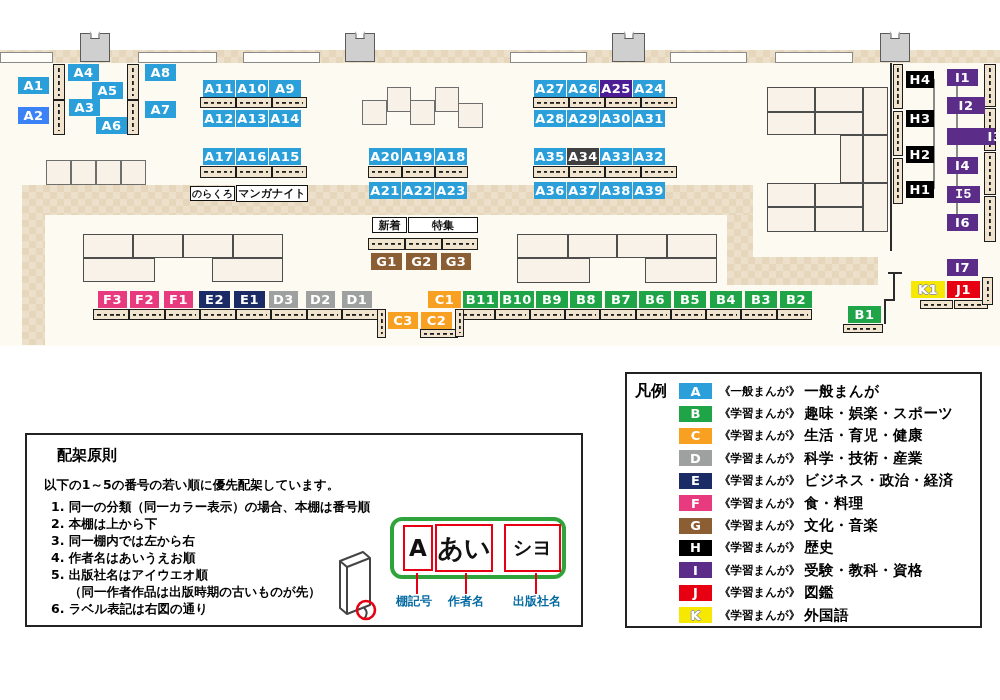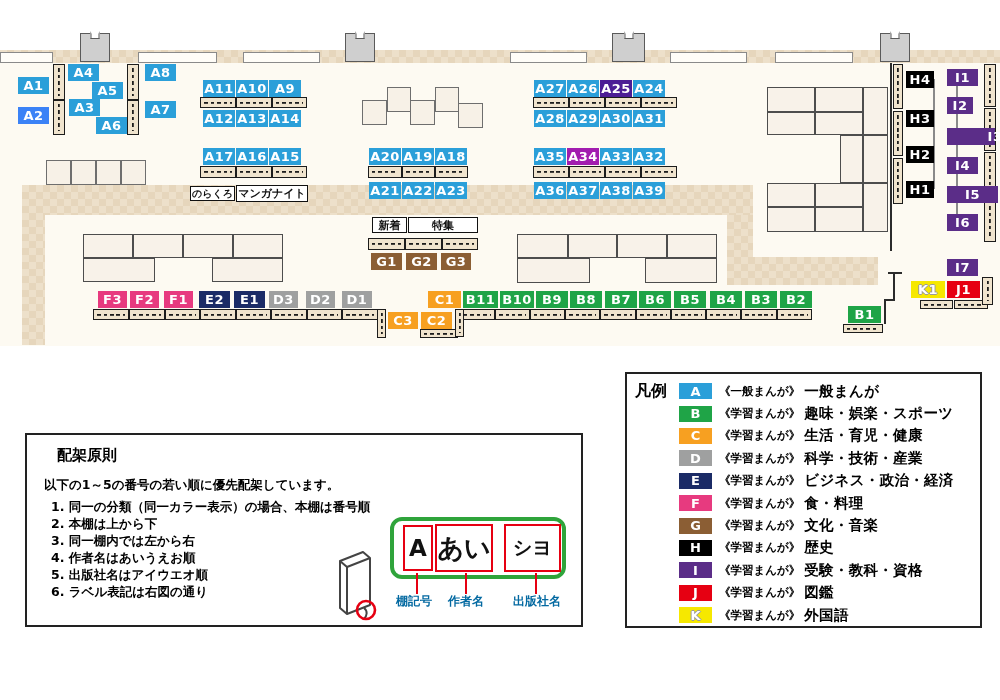--- a/index.html
+++ b/index.html
@@ -194,21 +194,21 @@
       <div class="abs mlabel" style="left: 435px; top: 182px; width: 32px; height: 17px; background: rgb(43, 159, 217);">A23</div>
       <div class="abs mlabel" style="left: 534px; top: 80px; width: 32px; height: 17px; background: rgb(43, 159, 217);">A27</div>
       <div class="abs mlabel" style="left: 567px; top: 80px; width: 32px; height: 17px; background: rgb(43, 159, 217);">A26</div>
       <div class="abs mlabel" style="left: 600px; top: 80px; width: 32px; height: 17px; background: #4c1d95;">A25</div>
       <div class="abs mlabel" style="left: 633px; top: 80px; width: 32px; height: 17px; background: rgb(43, 159, 217);">A24</div>
       <div class="abs mlabel" style="left: 534px; top: 110px; width: 32px; height: 17px; background: rgb(43, 159, 217);">A28</div>
       <div class="abs mlabel" style="left: 567px; top: 110px; width: 32px; height: 17px; background: rgb(43, 159, 217);">A29</div>
       <div class="abs mlabel" style="left: 600px; top: 110px; width: 32px; height: 17px; background: rgb(43, 159, 217);">A30</div>
       <div class="abs mlabel" style="left: 633px; top: 110px; width: 32px; height: 17px; background: rgb(43, 159, 217);">A31</div>
       <div class="abs mlabel" style="left: 534px; top: 148px; width: 32px; height: 17px; background: rgb(43, 159, 217);">A35</div>
-      <div class="abs mlabel" style="left: 567px; top: 148px; width: 32px; height: 17px; background: #a21caf;">A34</div>
+      <div class="abs mlabel" style="left: 567px; top: 148px; width: 32px; height: 17px; background: #404040;">A34</div>
       <div class="abs mlabel" style="left: 600px; top: 148px; width: 32px; height: 17px; background: rgb(43, 159, 217);">A33</div>
       <div class="abs mlabel" style="left: 633px; top: 148px; width: 32px; height: 17px; background: rgb(43, 159, 217);">A32</div>
       <div class="abs mlabel" style="left: 534px; top: 182px; width: 32px; height: 17px; background: rgb(43, 159, 217);">A36</div>
       <div class="abs mlabel" style="left: 567px; top: 182px; width: 32px; height: 17px; background: rgb(43, 159, 217);">A37</div>
       <div class="abs mlabel" style="left: 600px; top: 182px; width: 32px; height: 17px; background: rgb(43, 159, 217);">A38</div>
       <div class="abs mlabel" style="left: 633px; top: 182px; width: 32px; height: 17px; background: rgb(43, 159, 217);">A39</div>
       <div class="abs mlabel" style="left: 98px; top: 291px; width: 29px; height: 17px; background: rgb(231, 58, 127);">F3</div>
       <div class="abs mlabel" style="left: 130px; top: 291px; width: 29px; height: 17px; background: rgb(231, 58, 127);">F2</div>
       <div class="abs mlabel" style="left: 164px; top: 291px; width: 29px; height: 17px; background: rgb(231, 58, 127);">F1</div>
       <div class="abs mlabel" style="left: 199px; top: 291px; width: 31px; height: 17px; background: rgb(27, 43, 102);">E2</div>
@@ -231,43 +231,44 @@
       <div class="abs mlabel" style="left: 780px; top: 291px; width: 32px; height: 17px; background: rgb(31, 164, 71);">B2</div>
       <div class="abs mlabel" style="left: 848px; top: 306px; width: 33px; height: 17px; background: rgb(31, 164, 71);">B1</div>
       <div class="abs mlabel" style="left: 371px; top: 253px; width: 31px; height: 17px; background: rgb(139, 94, 52);">G1</div>
       <div class="abs mlabel" style="left: 406px; top: 253px; width: 31px; height: 17px; background: rgb(139, 94, 52);">G2</div>
       <div class="abs mlabel" style="left: 441px; top: 253px; width: 30px; height: 17px; background: rgb(139, 94, 52);">G3</div>
       <div class="abs mlabel" style="left: 906px; top: 71px; width: 28px; height: 17px; background: rgb(0, 0, 0);">H4</div>
       <div class="abs mlabel" style="left: 906px; top: 110px; width: 28px; height: 17px; background: rgb(0, 0, 0);">H3</div>
       <div class="abs mlabel" style="left: 906px; top: 146px; width: 28px; height: 17px; background: rgb(0, 0, 0);">H2</div>
       <div class="abs mlabel" style="left: 906px; top: 181px; width: 28px; height: 17px; background: rgb(0, 0, 0);">H1</div>
       <div class="abs mlabel" style="left: 947px; top: 69px; width: 31px; height: 17px; background: rgb(91, 45, 136);">I1</div>
-      <div class="abs mlabel" style="left: 947px; top: 97px; width: 26px; height: 17px; background: rgb(91, 45, 136);">I2</div>
+      <div class="abs mlabel" style="left: 947px; top: 97px; width: 38px; height: 17px; background: rgb(91, 45, 136);">I2</div>
       <div class="abs mlabel" style="left: 947px; top: 128px; width: 31px; height: 17px; background: rgb(91, 45, 136); padding-left: 48px;">I3</div>
       <div class="abs mlabel" style="left: 947px; top: 157px; width: 31px; height: 17px; background: rgb(91, 45, 136);">I4</div>
-      <div class="abs mlabel" style="left: 947px; top: 186px; width: 51px; height: 17px; background: rgb(91, 45, 136);">I5</div>
+      <div class="abs mlabel" style="left: 947px; top: 186px; width: 33px; height: 17px; background: rgb(91, 45, 136); font-family: Liberation Mono, monospace;">I5</div>
       <div class="abs mlabel" style="left: 947px; top: 214px; width: 31px; height: 17px; background: rgb(91, 45, 136);">I6</div>
       <div class="abs mlabel" style="left: 947px; top: 259px; width: 31px; height: 17px; background: rgb(91, 45, 136);">I7</div>
       <div class="abs mlabel k-text" style="left: 911px; top: 281px; width: 34px; height: 17px; background: rgb(246, 232, 0);">K1</div>
       <div class="abs mlabel" style="left: 947px; top: 281px; width: 33px; height: 17px; background: rgb(230, 0, 18);">J1</div>
       <div class="abs tbox" style="left: 190px; top: 186px; width: 45px; height: 15px; font-size: 10px;">のらくろ</div>
       <div class="abs tbox" style="left: 236px; top: 185px; width: 72px; height: 17px; font-size: 11px;">マンガナイト</div>
       <div class="abs tbox" style="left: 372px; top: 217px; width: 35px; height: 16px; font-size: 11px;">新着</div>
       <div class="abs tbox" style="left: 408px; top: 217px; width: 70px; height: 16px; font-size: 11px;">特集</div>
     </div>
 
   <div class="infobox principles">
     <div class="p-title">配架原則</div>
     <div class="p-intro">以下の1～5の番号の若い順に優先配架しています。</div>
     <div id="p-lines">
         <div class="pline">1. 同一の分類（同一カラー表示）の場合、本棚は番号順</div>
         <div class="pline">2. 本棚は上から下</div>
         <div class="pline">3. 同一棚内では左から右</div>
         <div class="pline">4. 作者名はあいうえお順</div>
         <div class="pline">5. 出版社名はアイウエオ順</div>
+        <div class="pline indent">（同一作者作品は出版時期の古いものが先）</div>
         <div class="pline">6. ラベル表記は右図の通り</div>
       </div>
 
     <svg class="book" width="52" height="76" viewBox="0 0 52 76">
       <path d="M10 16 L33 7 L40 13 L40 60 L17 69 L10 63 Z" fill="#fff" stroke="#444" stroke-width="2" stroke-linejoin="round"></path>
       <path d="M10 16 L17 22 L17 69" fill="none" stroke="#444" stroke-width="2" stroke-linejoin="round"></path>
       <path d="M17 22 L40 13" fill="none" stroke="#444" stroke-width="2"></path>
       <path d="M34 63 C38 66 37 71 34 74" fill="none" stroke="#444" stroke-width="2"></path>
       <circle cx="36" cy="65" r="9" fill="none" stroke="#E60012" stroke-width="2.6"></circle>
     </svg>

